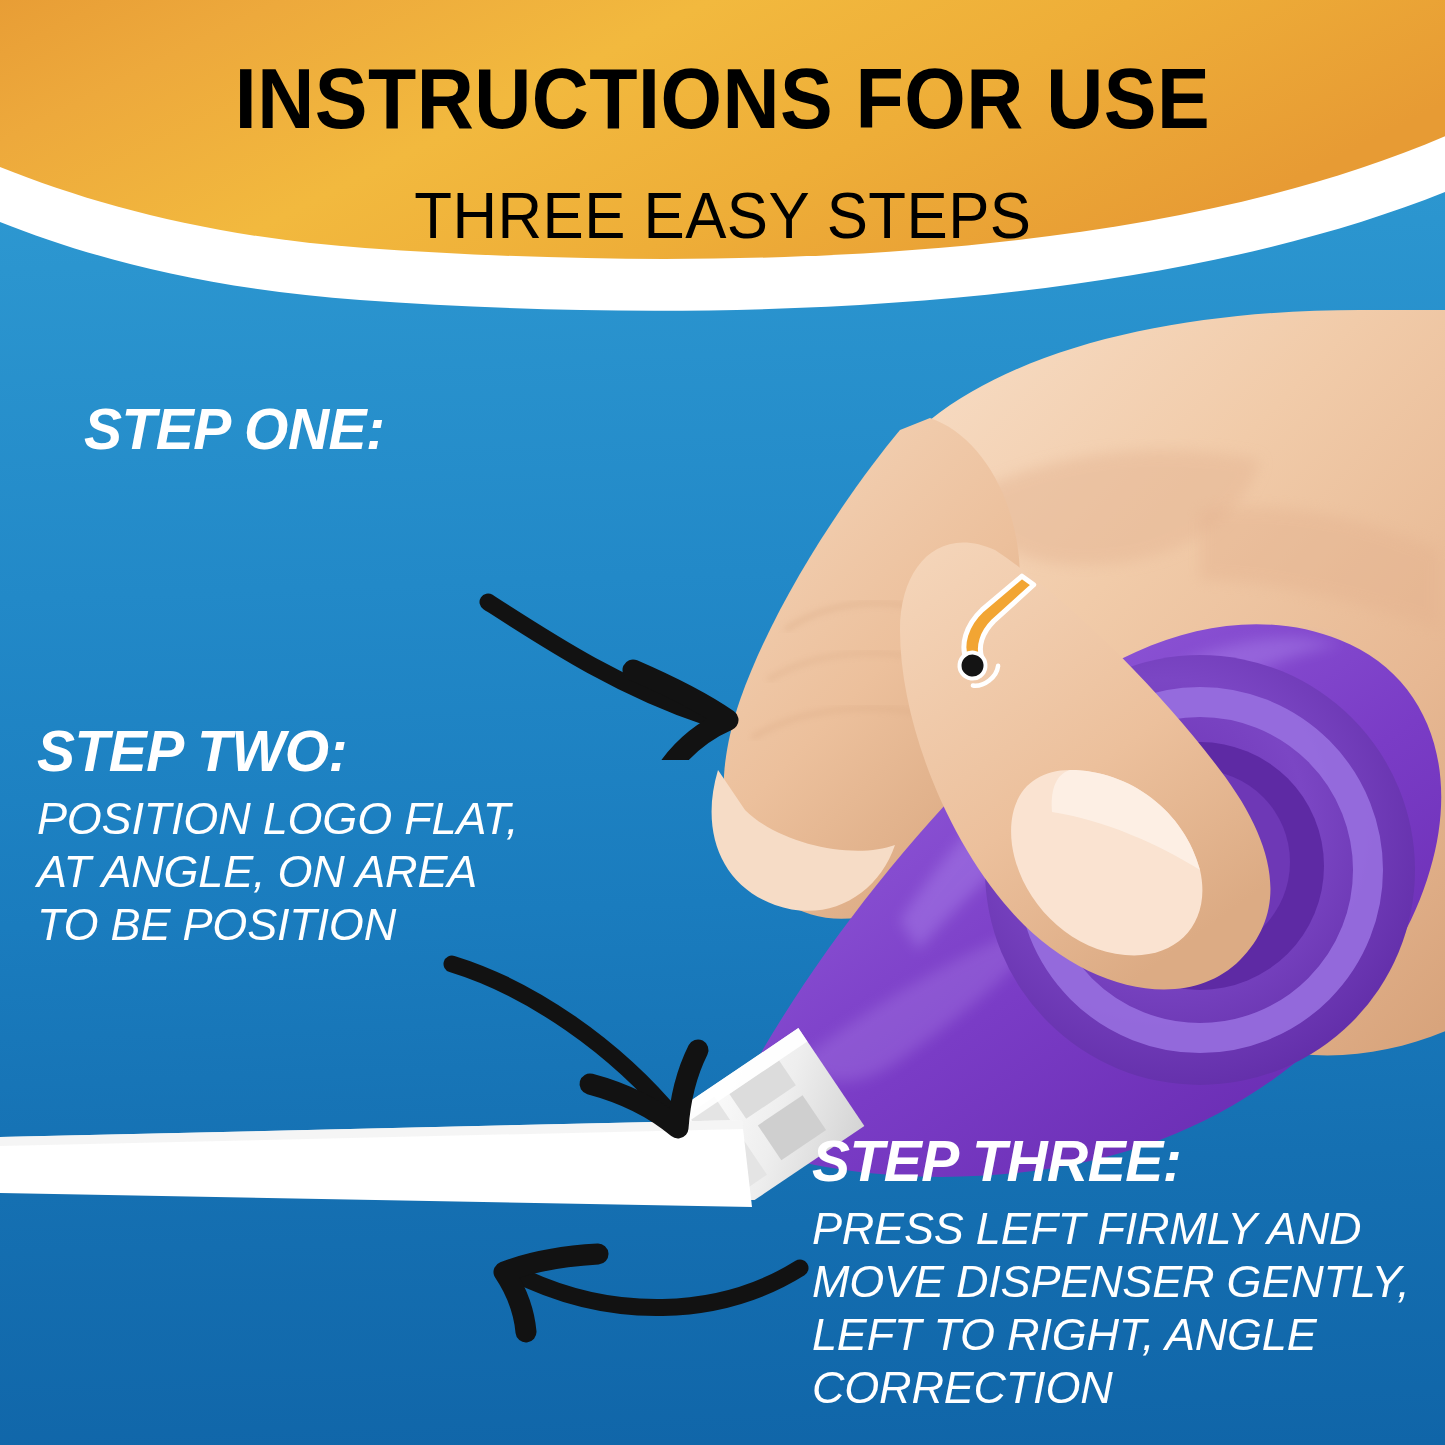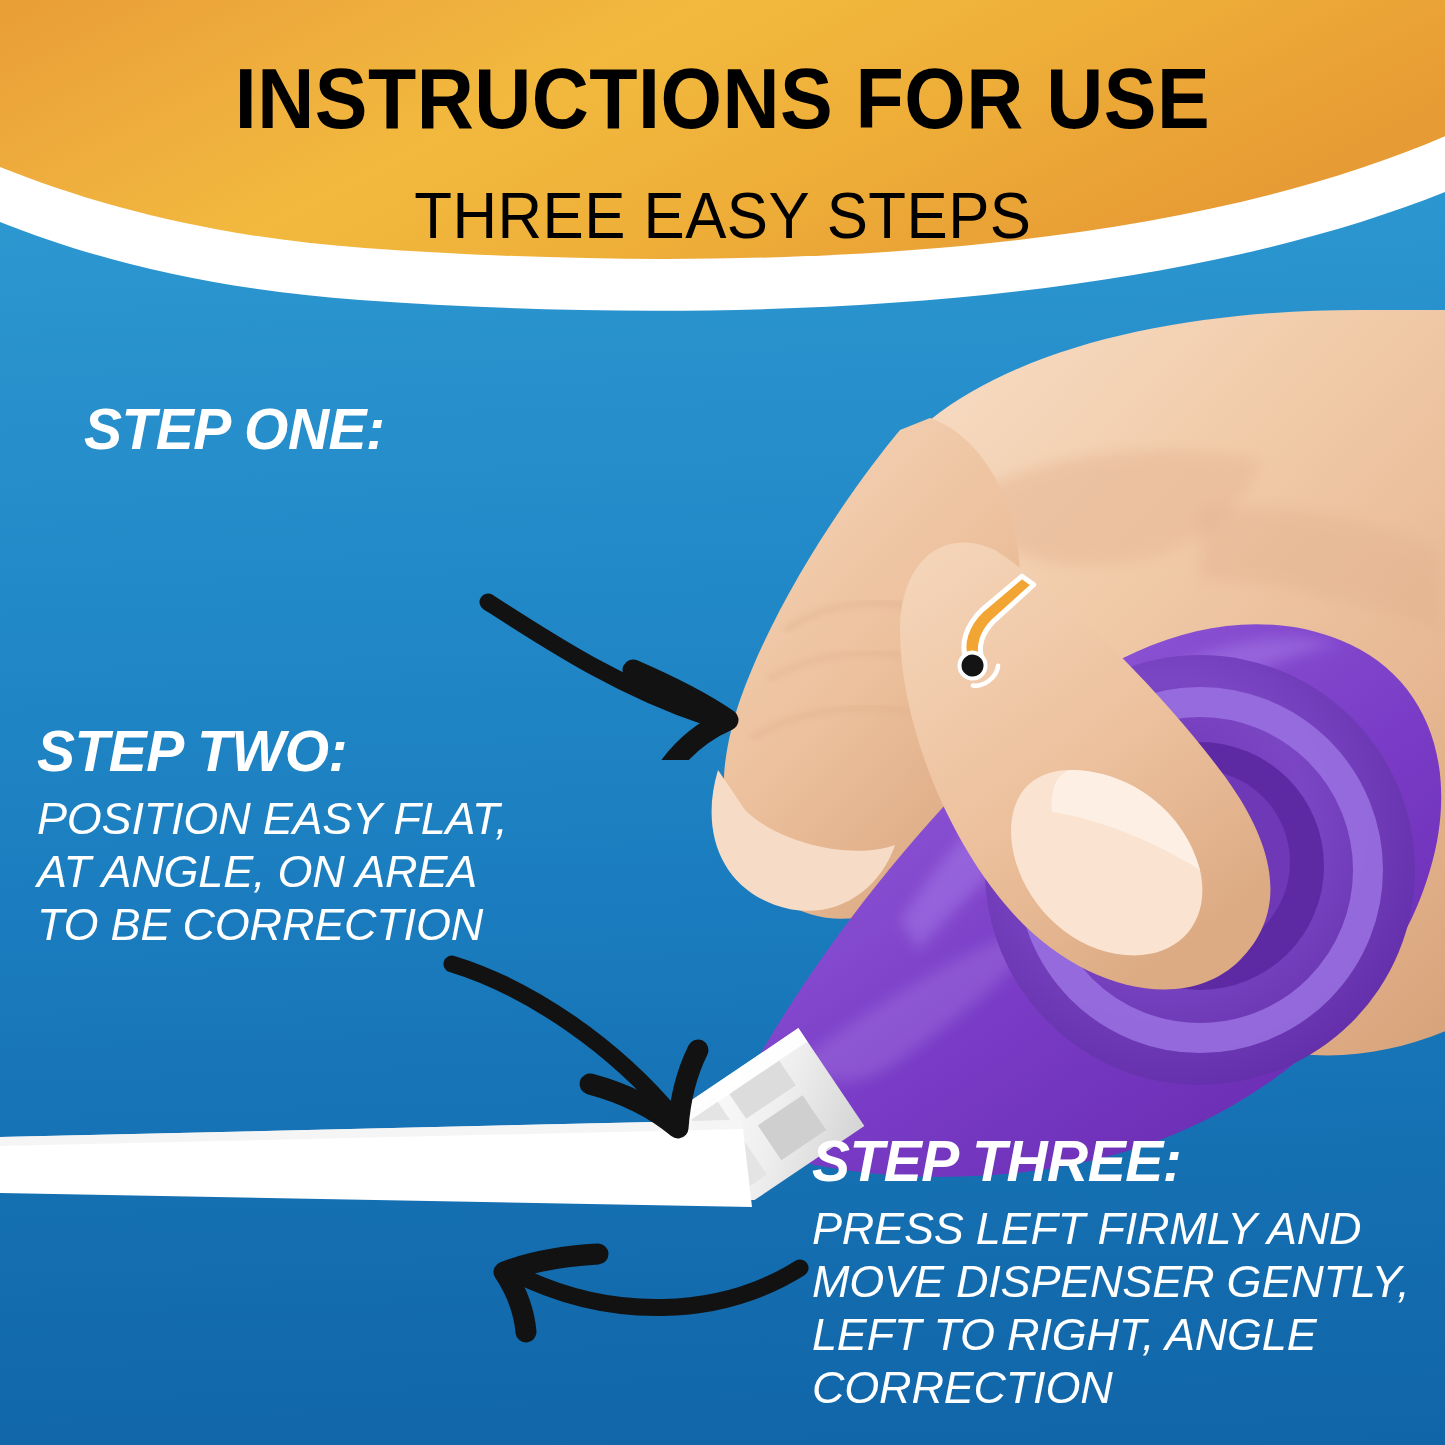--- a/index.html
+++ b/index.html
@@ -227,23 +227,23 @@
     <path d="M 128,44 C 92,46 60,52 34,62 C 46,80 54,100 56,122" stroke="#121212" stroke-width="21" fill="none" stroke-linecap="round" stroke-linejoin="round"></path>
   </svg>
 
   <div class="step" id="step-one">
     <div class="step-head">STEP ONE:</div>
   </div>
 
   <div class="step" id="step-two">
     <div class="step-head">STEP TWO:</div>
     <div class="step-body">
-      <span class="ln">POSITION EASY FLAT,</span>
+      <span class="ln">POSITION LOGO FLAT,</span>
       <span class="ln">AT ANGLE, ON AREA</span>
-      <span class="ln">TO BE CORRECTION</span>
+      <span class="ln">TO BE POSITION</span>
     </div>
   </div>
 
   <div class="step" id="step-three">
     <div class="step-head">STEP THREE:</div>
     <div class="step-body">
       <span class="ln">PRESS LEFT FIRMLY AND</span>
       <span class="ln">MOVE DISPENSER GENTLY,</span>
       <span class="ln">LEFT TO RIGHT, ANGLE</span>
       <span class="ln">CORRECTION</span>

